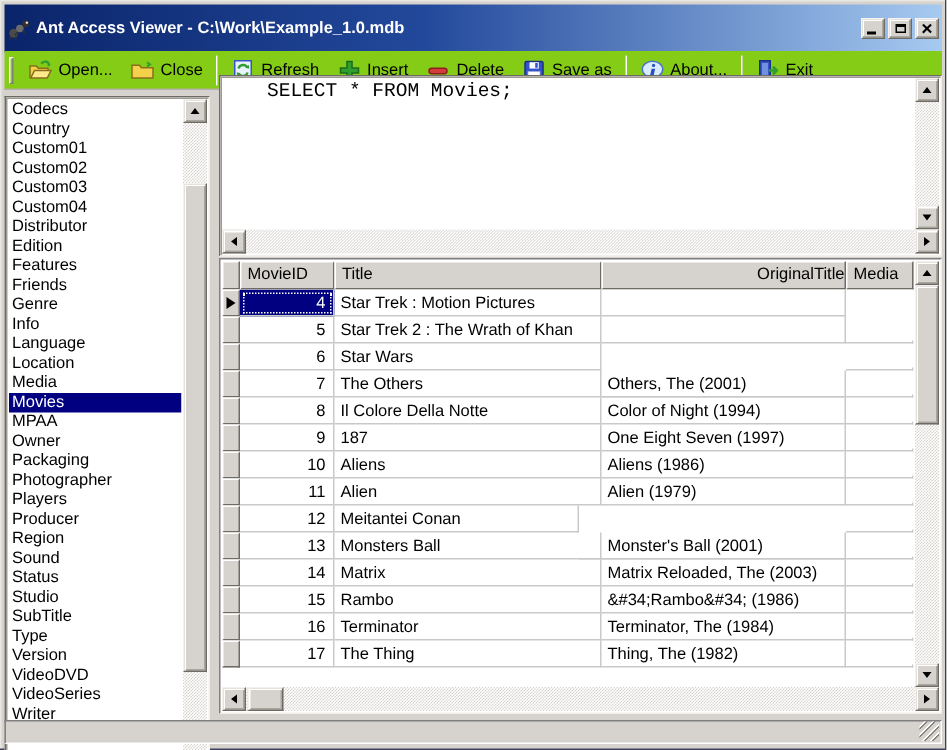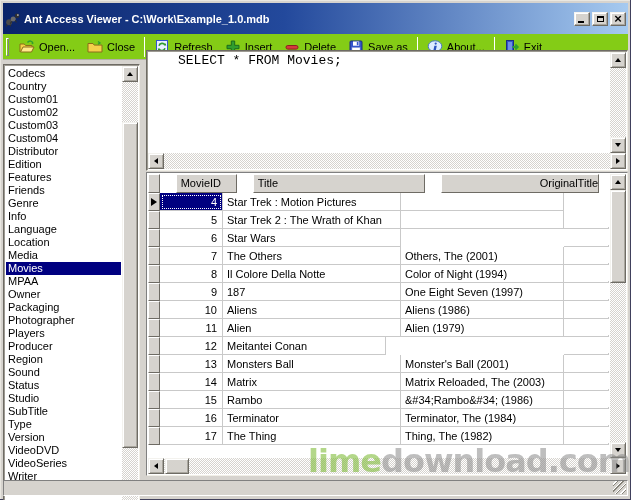--- a/index.html
+++ b/index.html
@@ -65,21 +65,21 @@
   .sqlpanel{position:absolute;left:146px;top:50px;width:482px;height:121px;}
   .sql-text{position:absolute;left:3px;top:2px;right:20px;font-family:"Liberation Mono","DejaVu Sans Mono",monospace;font-size:13px;white-space:pre;margin-left:28px;}
   .sql-vscroll{position:absolute;top:1px;right:1px;width:16px;bottom:17px;}
   .hscroll{position:absolute;left:1px;right:1px;bottom:1px;height:16px;}
   .hscroll .sb-btn{position:absolute;top:0;}
   .hs-left{left:0;}
   .hs-right{right:0;}
   .hthumb{position:absolute;top:0;height:16px;}
   
   .grid{position:absolute;left:146px;top:172px;width:482px;height:304px;background:#fff;border:1px solid;border-color:#808080 #f1efe7 #f1efe7 #808080;}
-  .grid-header{position:absolute;left:1px;top:1px;right:6px;height:19px;display:flex;gap:16px;}
+  .grid-header{position:absolute;left:1px;top:1px;right:18px;height:19px;display:flex;}
   .gh-cell{
     background:#d6d3ce;border:1px solid;border-color:#fff #6e6b64 #6e6b64 #fff;
     padding:2px 0 0 4px;white-space:nowrap;overflow:hidden;
   }
   .w-sel{width:12px;padding:0;}
   .w-id{width:63px;}
   .w-title{width:178px;}
   .w-orig{width:163px;text-align:right;}
   .w-media{flex:1;}
   .grid-rows{position:absolute;left:1px;top:20px;right:18px;bottom:17px;overflow:hidden;background:#fff;}
@@ -469,15 +469,14 @@
           <span class="tri-right"></span>
         </div>
     </div>
   </div>
 
   <div class="statusbar">
     <span></span>
     <div class="resize-grip"></div>
   </div>
 
-  <div class="watermark"><span class="wm-lime">lime</span><span class="wm-rest">download.com</span></div>
 
 </div>
 
 </body></html>

